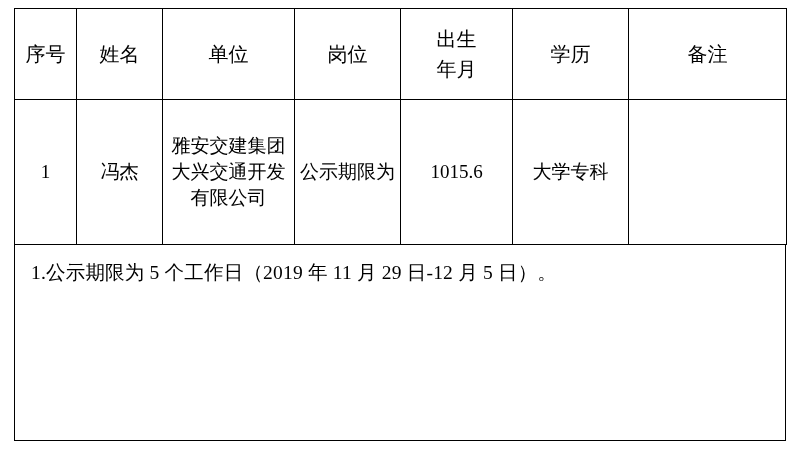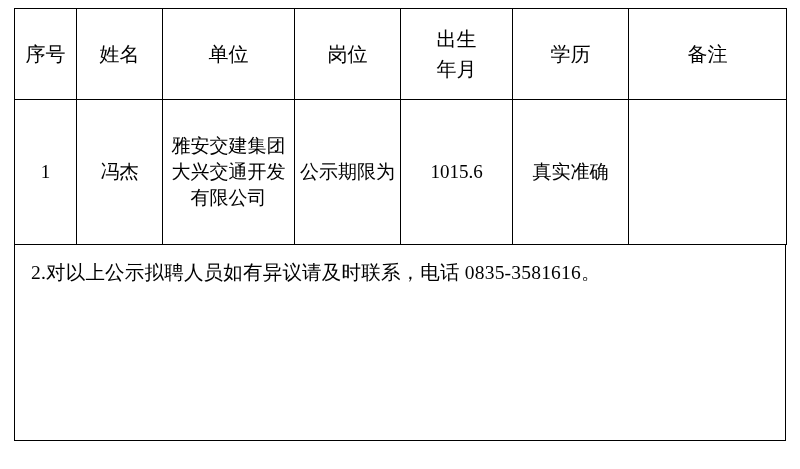--- a/index.html
+++ b/index.html
@@ -135,26 +135,26 @@
         <td>
           <span class="cell-wrap">雅安交建集团大兴交通开发有限公司</span>
         </td>
         <td>
           <span class="cell-wrap">公示期限为</span>
         </td>
         <td class="dob-cell">
           <span class="cell-wrap">1015.6</span>
         </td>
         <td>
-          <span class="cell-wrap">真实准确</span>
+          <span class="cell-wrap">大学专科</span>
         </td>
         <td>
           <span class="cell-wrap"></span>
         </td>
       </tr>
     </tbody>
   </table>
 
   <div class="notes-box">
-    <p class="note-line">2.对以上公示拟聘人员如有异议请及时联系，电话 0835-3581616。</p>
+    <p class="note-line">1.公示期限为 5 个工作日（2019 年 11 月 29 日-12 月 5 日）。</p>
   </div>
 
 </div>
 
 </body></html>

